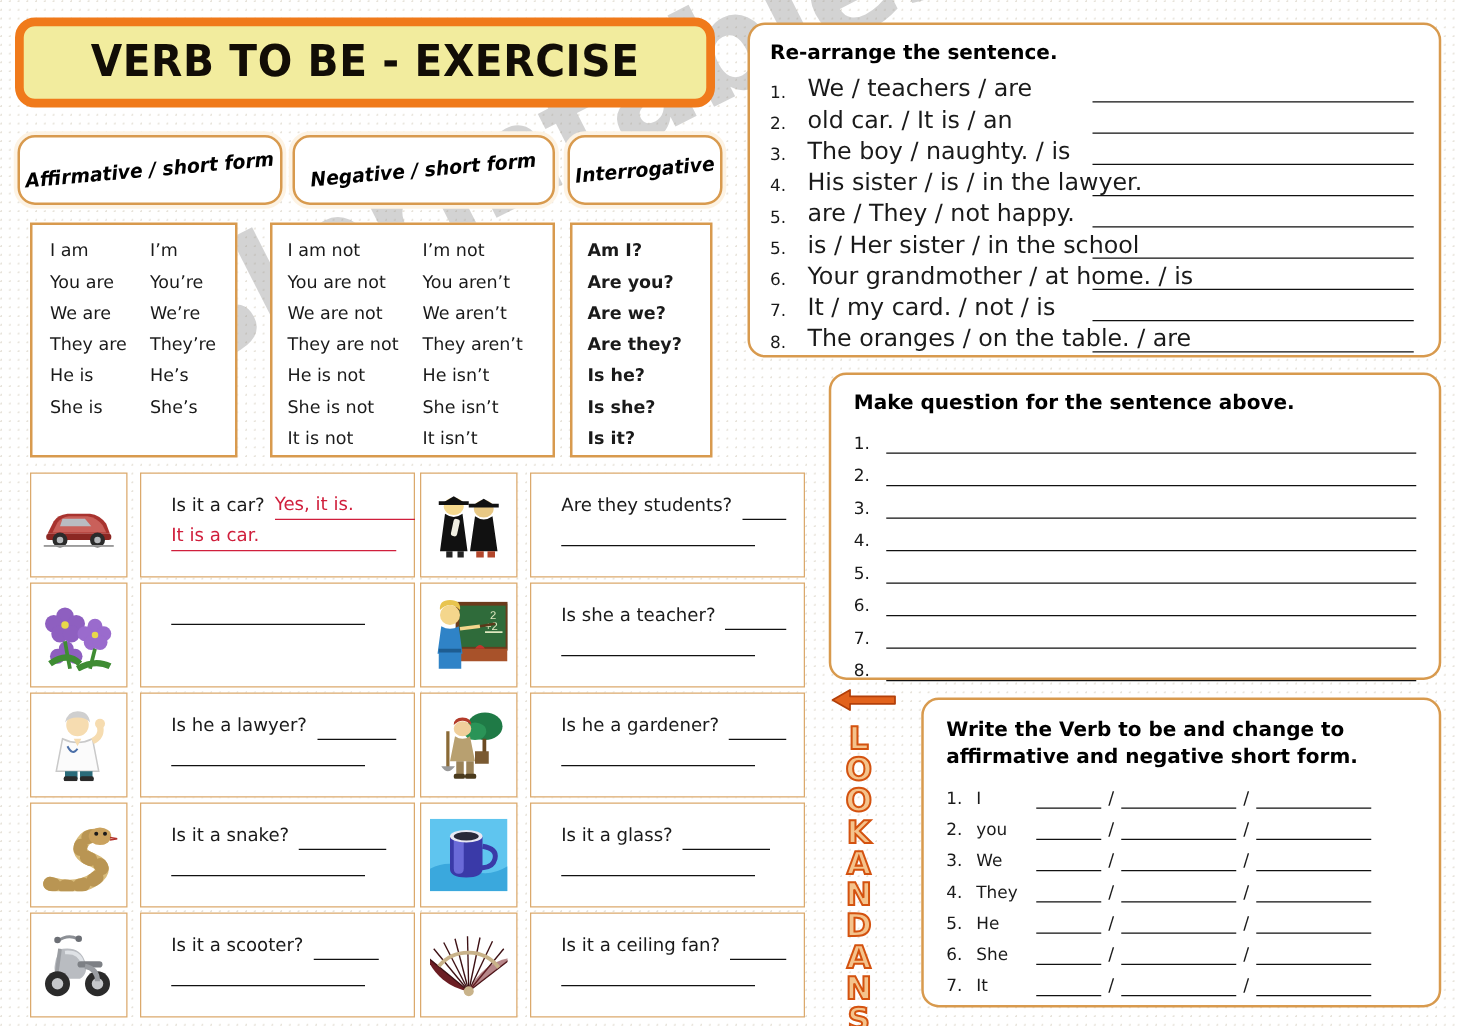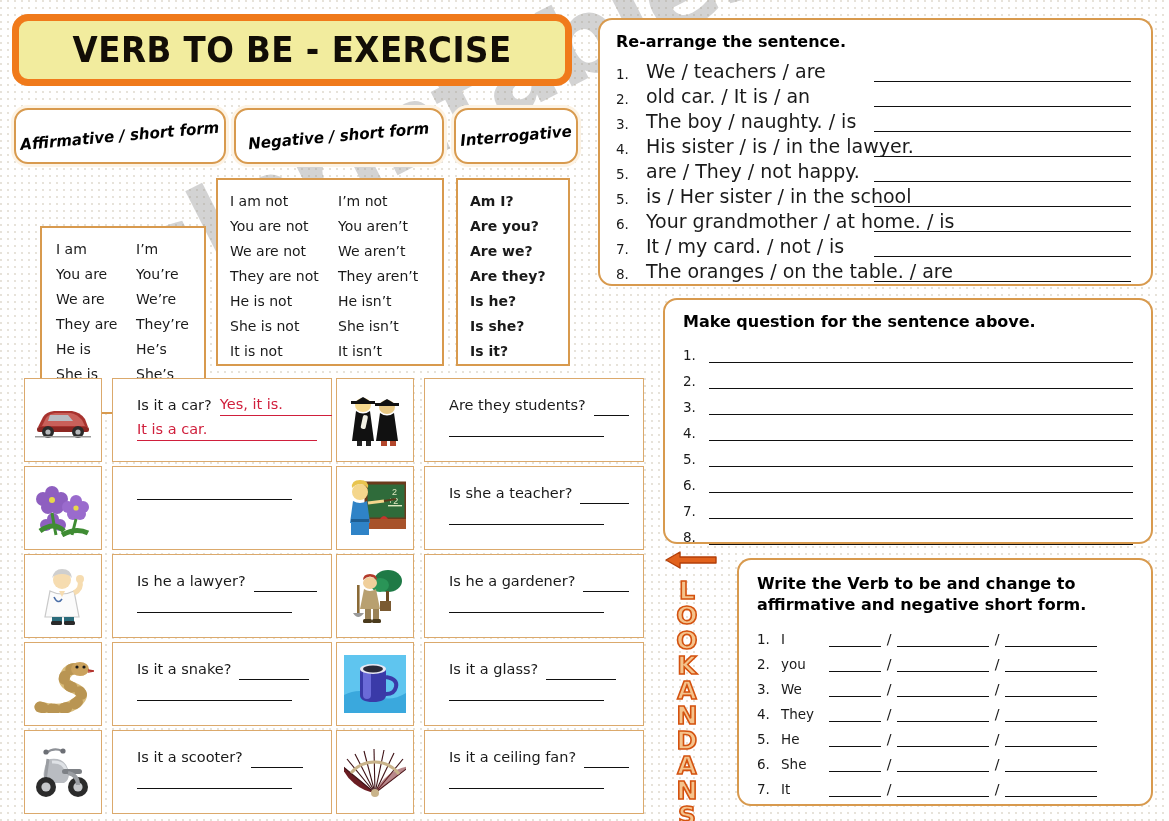--- a/index.html
+++ b/index.html
@@ -77,21 +77,21 @@
   #chip-int{left:454px;top:108px;width:124px;}
 
   
   .conj{
     position:absolute;
     background:#fff;
     border:2px solid #d89a4e;
     box-sizing:border-box;
     padding:9px 0 6px 0;
   }
-  #conj-aff{left:40px;top:178px;width:166px;height:188px;margin-top:48px;}
+  #conj-aff{left:24px;top:178px;width:166px;height:188px;}
   #conj-neg{left:216px;top:178px;width:228px;height:188px;}
   #conj-int{left:456px;top:178px;width:114px;height:188px;}
   .crow{display:flex;height:25px;line-height:25px;}
   .crow .c1,.crow .c2{
     font-family:"DejaVu Sans", sans-serif;
     font-size:14px;color:#1a1a1a;white-space:nowrap;
   }
   #conj-aff .c1{width:80px;padding-left:14px;}
   #conj-aff .c2{padding-left:0px;}
   #conj-neg .c1{width:108px;padding-left:12px;}

